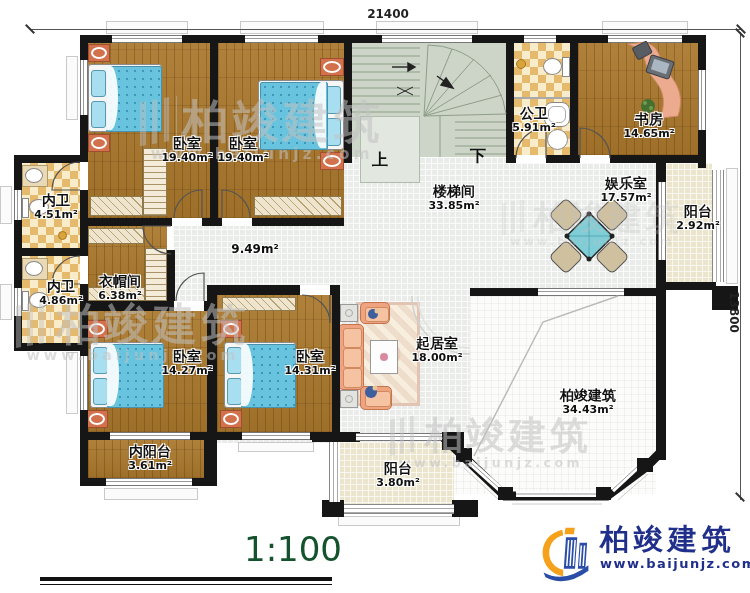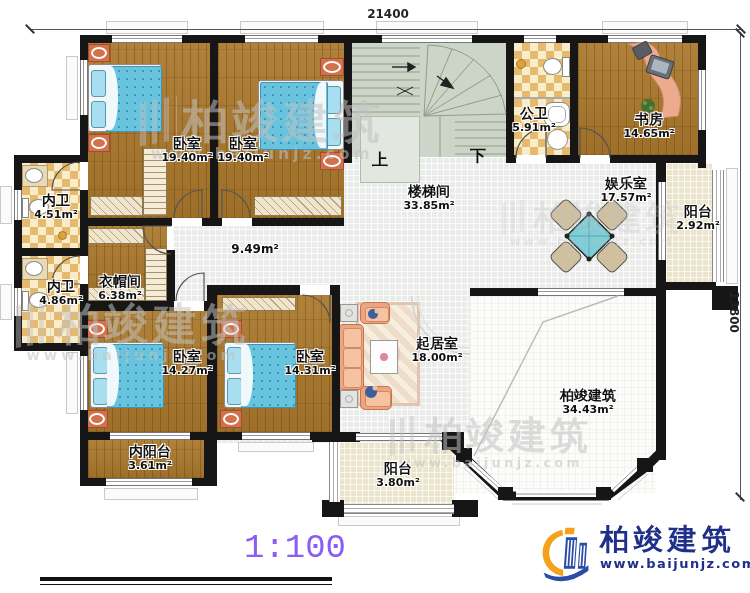--- a/index.html
+++ b/index.html
@@ -72,21 +72,21 @@
   
   .wm{position:absolute;z-index:25;color:rgba(193,193,193,.55);pointer-events:none;}
   .wm-row{display:flex;align-items:center;gap:.12em;font-weight:700;letter-spacing:.10em;line-height:1;}
   .wm-icon{display:inline-block;width:.8em;height:.95em;flex:none;
     background:repeating-linear-gradient(90deg,currentColor 0 .12em,rgba(0,0,0,0) .12em .26em);
     transform:skewY(-10deg);opacity:.8;}
   .wm-url{font-size:.33em;font-weight:700;letter-spacing:.28em;text-align:center;margin-top:.08em;}
   
   .tb-title{position:absolute;left:44px;top:524px;font-size:38px;font-weight:700;color:#111;
     letter-spacing:3px;z-index:40;}
-  .tb-scale{position:absolute;left:244px;top:529px;font-size:34px;font-weight:400;color:#8b5cf6;z-index:40;font-family:Liberation Mono, monospace;}
+  .tb-scale{position:absolute;left:244px;top:529px;font-size:34px;font-weight:400;color:#14532d;z-index:40;}
   .tb-line1{position:absolute;left:40px;top:577px;width:292px;height:4px;background:#111;z-index:40;}
   .tb-line2{position:absolute;left:40px;top:584px;width:292px;height:1px;background:#111;z-index:40;}
   .tb-row{position:absolute;font-size:16px;font-weight:600;color:#111;z-index:40;white-space:nowrap;}
   .logo{position:absolute;left:538px;top:522px;display:flex;align-items:flex-start;gap:6px;z-index:40;}
   .logo-text .nm{font-size:29px;font-weight:900;color:#1f2f8a;letter-spacing:5px;line-height:34px;}
   .logo-text .url{font-size:13px;font-weight:700;color:#1f2f8a;letter-spacing:1.5px;line-height:16px;}
   svg.overlay{position:absolute;left:0;top:0;z-index:6;pointer-events:none;}
 </style>
 </head>
 <body>
@@ -391,21 +391,21 @@
       <div class="rarea">19.40m²</div>
     </div>
   <div class="rlabel" style="left:534px;top:106px">
     <div class="rname">公卫</div>
       <div class="rarea">5.91m²</div>
     </div>
   <div class="rlabel" style="left:649px;top:112px">
     <div class="rname">书房</div>
       <div class="rarea">14.65m²</div>
     </div>
-  <div class="rlabel" style="left:429px;top:184px">
+  <div class="rlabel" style="left:454px;top:184px">
     <div class="rname">楼梯间</div>
       <div class="rarea">33.85m²</div>
     </div>
   <div class="rlabel" style="left:626px;top:176px">
     <div class="rname">娱乐室</div>
       <div class="rarea">17.57m²</div>
     </div>
   <div class="rlabel" style="left:698px;top:204px">
     <div class="rname">阳台</div>
       <div class="rarea">2.92m²</div>

